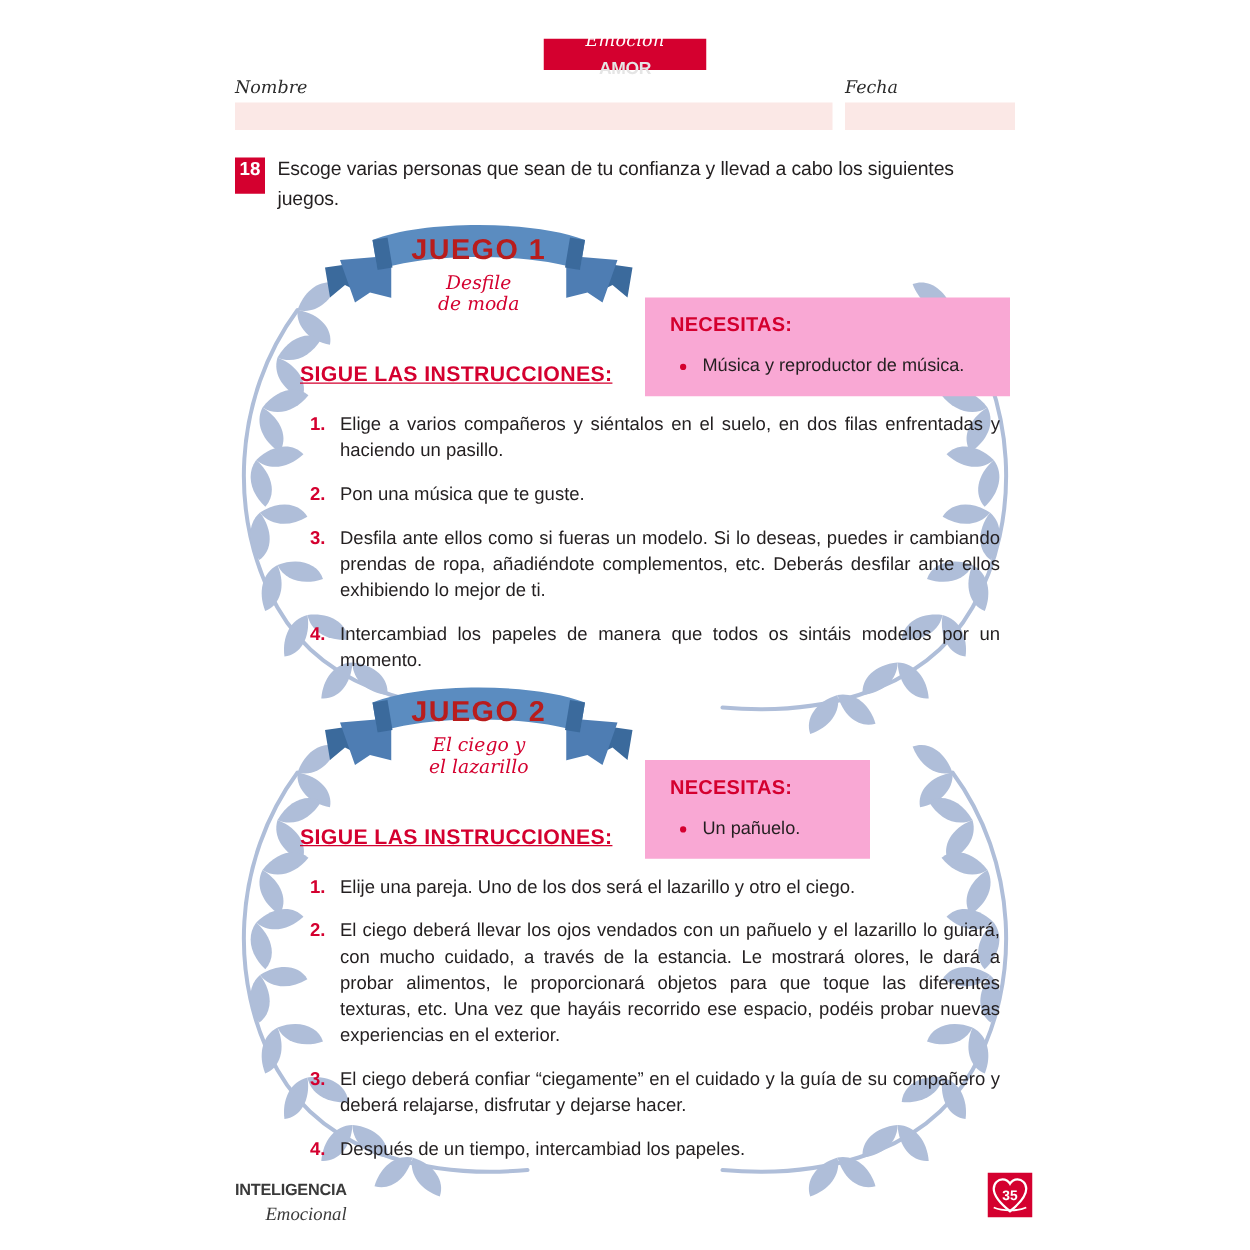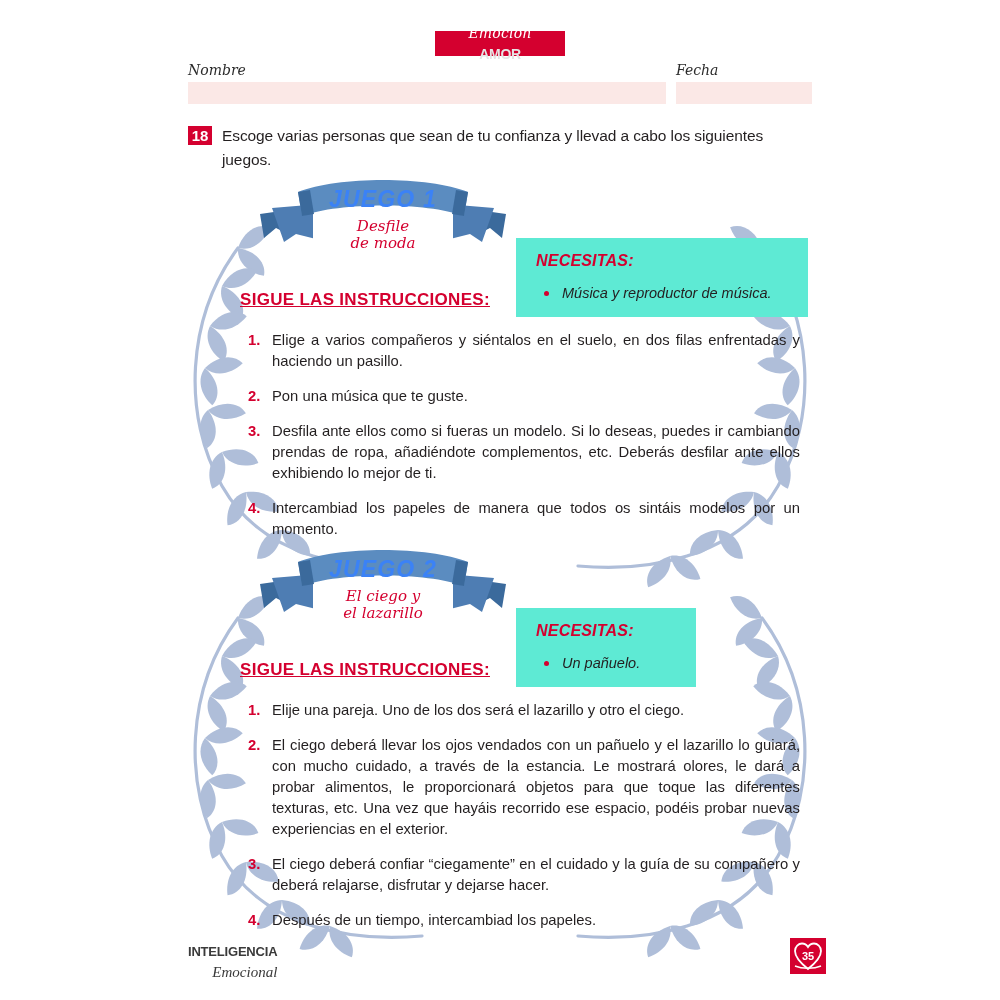--- a/index.html
+++ b/index.html
@@ -87,21 +87,21 @@
     gap: 10px;
   }
   .ex-number {
     flex: 0 0 auto;
     background: #d4002f;
     color: #ffffff;
     font-weight: bold;
     font-size: 15px;
     line-height: 19px;
     width: 24px;
-    height: 19px;
+    height: 29px;
     text-align: center;
     margin-top: 2px;
   }
   .ex-text {
     font-size: 15.5px;
     line-height: 24px;
     color: #231f20;
     letter-spacing: -.1px;
   }
 
@@ -127,47 +127,45 @@
     width: 250px;
     height: 90px;
   }
   .banner svg { display: block; overflow: visible; }
   .banner-title {
     position: absolute;
     left: 0;
     top: 16px;
     width: 250px;
     text-align: center;
-    color: #3b82f6;
+    color: #b91c1c;
     font-family: "Liberation Sans", sans-serif;
     font-weight: bold;
     font-size: 23px;
     letter-spacing: 1.2px;
-    font-style: italic;
   }
   .banner-sub {
     position: absolute;
     left: 0;
     top: 48px;
     width: 250px;
     text-align: center;
     color: #d4002f;
     font-family: "DejaVu Serif", serif;
     font-style: italic;
     font-size: 15px;
     line-height: 17px;
     white-space: pre-line;
   }
 
   
   .needs-box {
     position: absolute;
-    background: #5eead4;
+    background: #f9a8d4;
     padding: 14px 18px 14px 20px;
-    font-style: italic;
   }
   #needs-1 { left: 516px; top: 68px; width: 254px; }
   #needs-2 { left: 516px; top: 68px; width: 142px; }
   .needs-title {
     color: #d4002f;
     font-family: "Liberation Sans", sans-serif;
     font-weight: bold;
     font-size: 16px;
     letter-spacing: .2px;
     margin-bottom: 14px;

